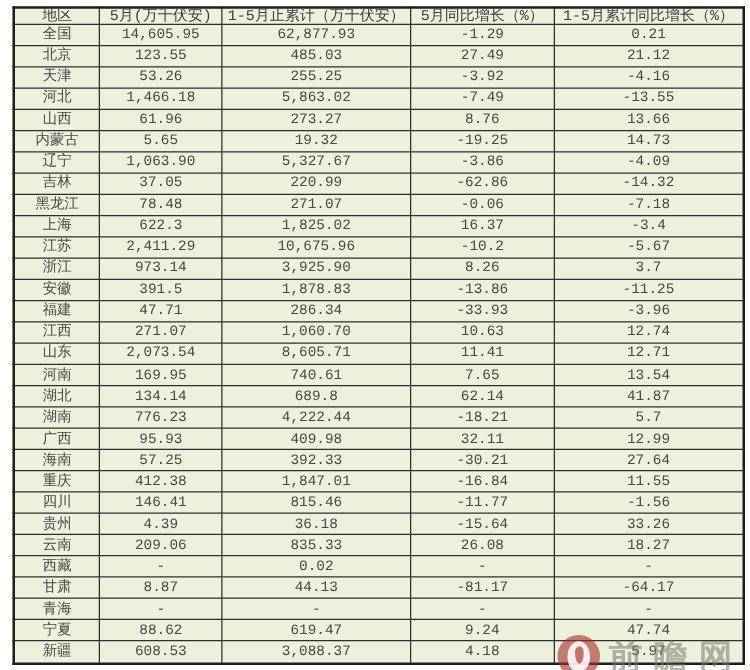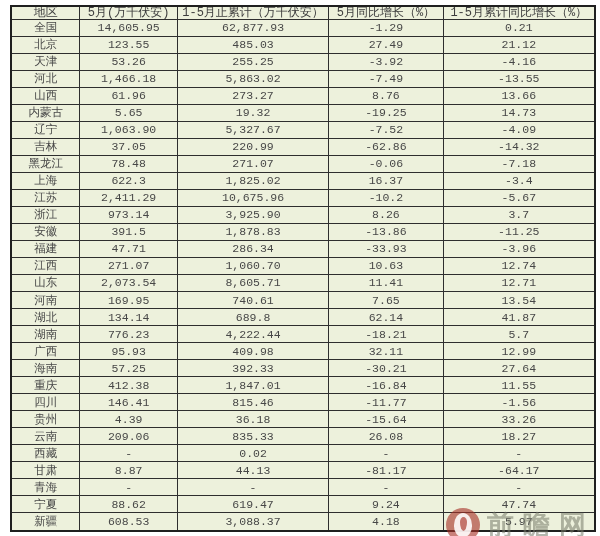--- a/index.html
+++ b/index.html
@@ -175,21 +175,21 @@
           <td>内蒙古</td>
           <td>5.65</td>
           <td>19.32</td>
           <td>-19.25</td>
           <td>14.73</td>
         </tr>
         <tr>
           <td>辽宁</td>
           <td>1,063.90</td>
           <td>5,327.67</td>
-          <td>-7.52</td>
+          <td>-3.86</td>
           <td>-4.09</td>
         </tr>
         <tr>
           <td>吉林</td>
           <td>37.05</td>
           <td>220.99</td>
           <td>-62.86</td>
           <td>-14.32</td>
         </tr>
         <tr>

